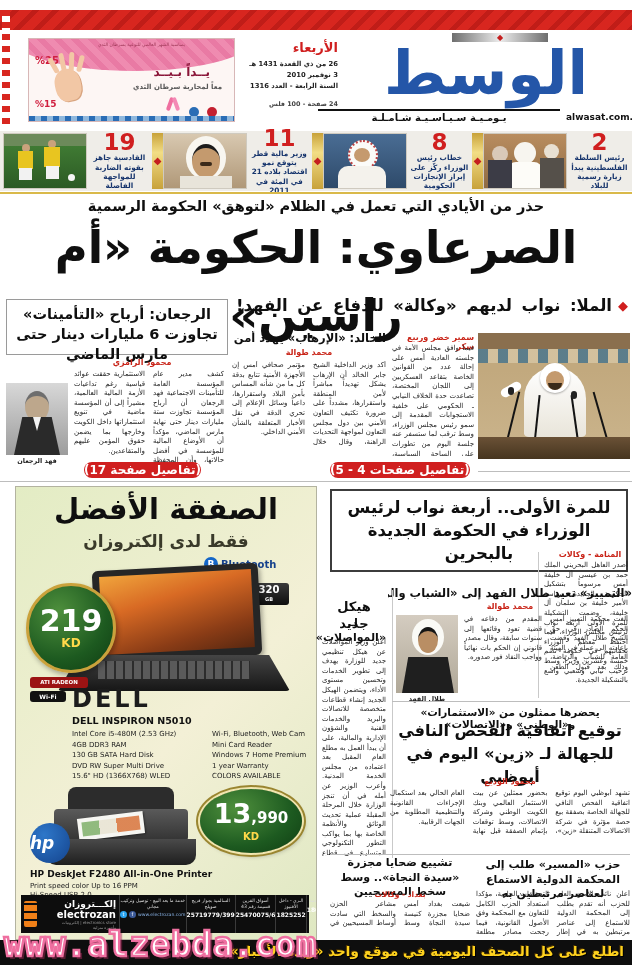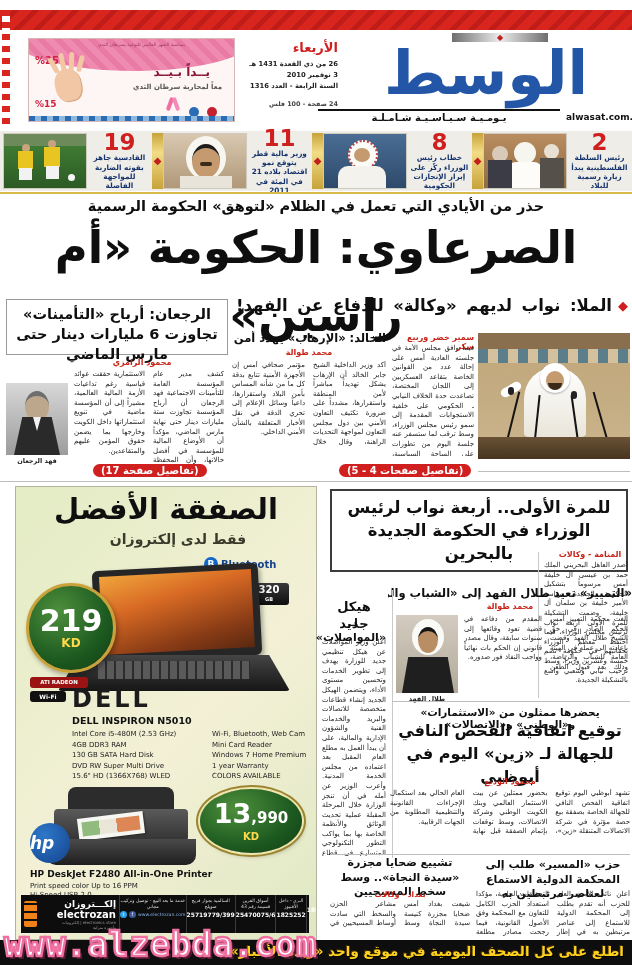--- a/index.html
+++ b/index.html
@@ -5,22 +5,22 @@
   html,body{margin:0;padding:0;background:#9a9a9a;}
   #page{position:relative;width:632px;height:965px;margin:0 auto;background:#fff;
         font-family:"DejaVu Sans",sans-serif;overflow:hidden;direction:rtl;}
   .abs{position:absolute;}
   .c{text-align:center;}
   .hd{font-weight:900;color:#0f0f0f;}
   .bt{font-size:7px;line-height:9.6px;text-align:justify;color:#1c1c1c;overflow:hidden;}
   .cols2{column-count:2;column-gap:8px;}
   .cols3{column-count:3;column-gap:8px;}
   .byline{color:#c92418;font-weight:bold;font-size:8px;}
-  .pill{background:#d01f1f;color:#fff;font-size:10px;font-weight:bold;border-radius:8px;
-        padding:1px 8px;display:inline-block;white-space:nowrap;margin-left:9px;}
+  .pill{background:#d01f1f;color:#fff;font-size:12px;font-weight:bold;border-radius:8px;
+        padding:1px 0;display:inline-block;white-space:nowrap;}
   .cap{font-size:6.5px;font-weight:bold;color:#222;}
   .vrule{width:1px;background:#c9c9c9;}
   .hrule{height:1px;background:#bdbdbd;}
   
   #topbar{left:0;top:10px;width:632px;height:20px;
      background:repeating-linear-gradient(135deg,#d8261f 0 9px,#c01d18 9px 14px);}
   #leftstrip{left:2px;top:12px;width:8px;height:112px;
      background:repeating-linear-gradient(0deg,#d8261f 0 6px,#fff 6px 12px);}
   #logo{color:#2456a8;font-weight:900;font-size:60px;line-height:70px;}
   
@@ -206,21 +206,21 @@
     <div class="abs" style="left:8px;top:34px;width:46px;height:38px;background:#2a2a2a;clip-path:polygon(18% 0,82% 0,100% 100%,0 100%);"></div>
     <div class="abs" style="left:27px;top:34px;width:8px;height:14px;background:#f2f2f2;clip-path:polygon(0 0,100% 0,50% 100%);"></div>
   </div>
   <div class="abs cap c" style="left:6px;top:457px;width:62px;">فهد الرجعان</div>
   <div class="abs" style="left:84px;top:459px;"><span class="pill">(تفاصيل صفحة 17)</span></div>
 
   <div class="abs hrule" style="left:0;top:481px;width:632px;"></div>
 
   <div class="abs" id="ez">
     <div class="abs c hd" style="left:0;top:5px;width:300px;font-size:29px;direction:rtl;">الصفقة الأفضل</div>
-    <div class="abs c" style="left:12px;top:44px;width:300px;font-size:14px;font-weight:bold;color:#3a3a2a;direction:rtl;">فقط لدى إلكتروزان</div>
+    <div class="abs c" style="left:0;top:44px;width:300px;font-size:17px;font-weight:bold;color:#3a3a2a;direction:rtl;">فقط لدى إلكتروزان</div>
 
     <div class="abs" style="left:188px;top:70px;display:flex;align-items:center;">
       <span style="width:14px;height:14px;border-radius:50%;background:#1466c8;color:#fff;font-size:9px;font-weight:bold;display:inline-flex;align-items:center;justify-content:center;">B</span>
       <span style="font-size:10px;font-weight:900;color:#14408c;margin-left:3px;">Bluetooth</span>
     </div>
     <div class="abs badge" style="left:192px;top:90px;width:36px;height:22px;background:linear-gradient(#4aa33c,#2c7024);">
       <div style="font-size:9px;line-height:12px;">4GB</div>
       <div style="font-size:5px;line-height:6px;">RAM</div>
     </div>
     <div class="abs badge" style="left:233px;top:90px;width:40px;height:22px;background:linear-gradient(#3a3a3a,#0e0e0e);margin-top:6px;">

